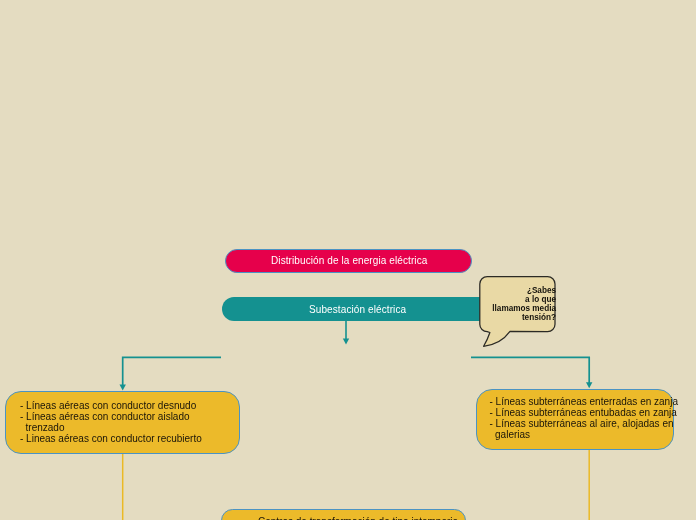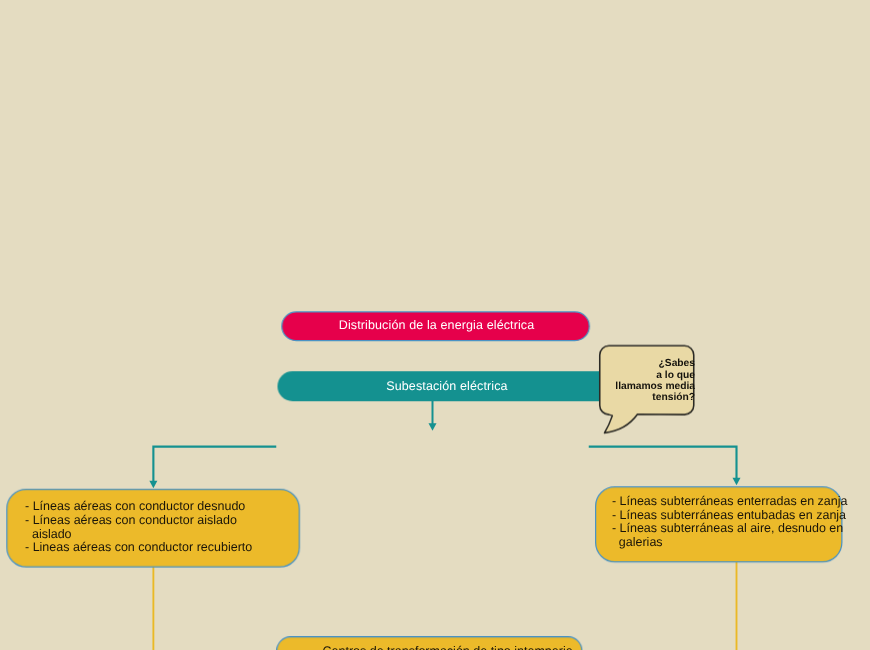--- a/index.html
+++ b/index.html
@@ -61,30 +61,30 @@
 
   <div class="node pill teal" style="left:222px;top:297px;width:272px;height:24px;">
     <span>Subestación eléctrica</span>
   </div>
 
 
   <div class="node listbox" style="left:5px;top:391px;width:235px;height:63px;">
     <div class="lines">
       <div class="li">- Líneas aéreas con conductor desnudo</div>
       <div class="li">- Líneas aéreas con conductor aislado</div>
-      <div class="li">  aislado</div>
+      <div class="li">  trenzado</div>
       <div class="li">- Lineas aéreas con conductor recubierto</div>
     </div>
   </div>
 
   <div class="node listbox" style="left:476px;top:389px;width:198px;height:61px;">
     <div class="lines" style="left:12.5px;margin-top:-1.6px;line-height:11.05px;">
       <div class="li">- Líneas subterráneas enterradas en zanja</div>
       <div class="li">- Líneas subterráneas entubadas en zanja</div>
-      <div class="li">- Líneas subterráneas al aire, desnudo en</div>
+      <div class="li">- Líneas subterráneas al aire, alojadas en</div>
       <div class="li">  galerias</div>
     </div>
   </div>
 
   <div class="node listbox" style="left:221px;top:509px;width:245px;height:23px;border-radius:14px;display:flex;align-items:center;justify-content:center;padding-right:5px;padding-top:2px;">
     <span>Centros de transformación de tipo intemperie</span>
   </div>
 
   <div class="node" style="left:476px;top:274px;width:84px;height:76px;">
     <svg width="84" height="76" viewBox="0 0 84 76">

